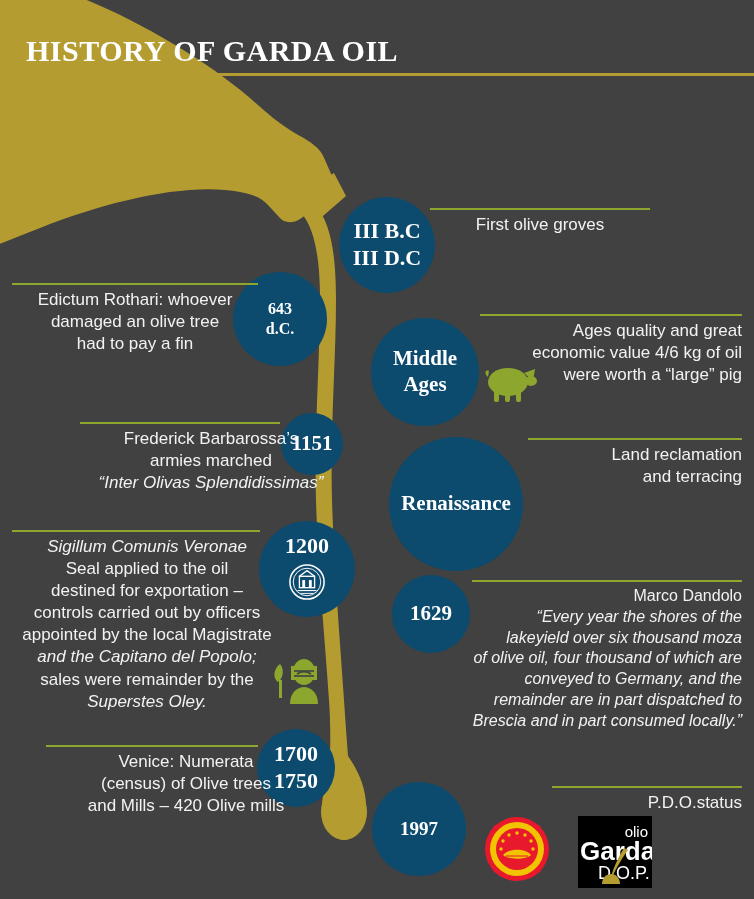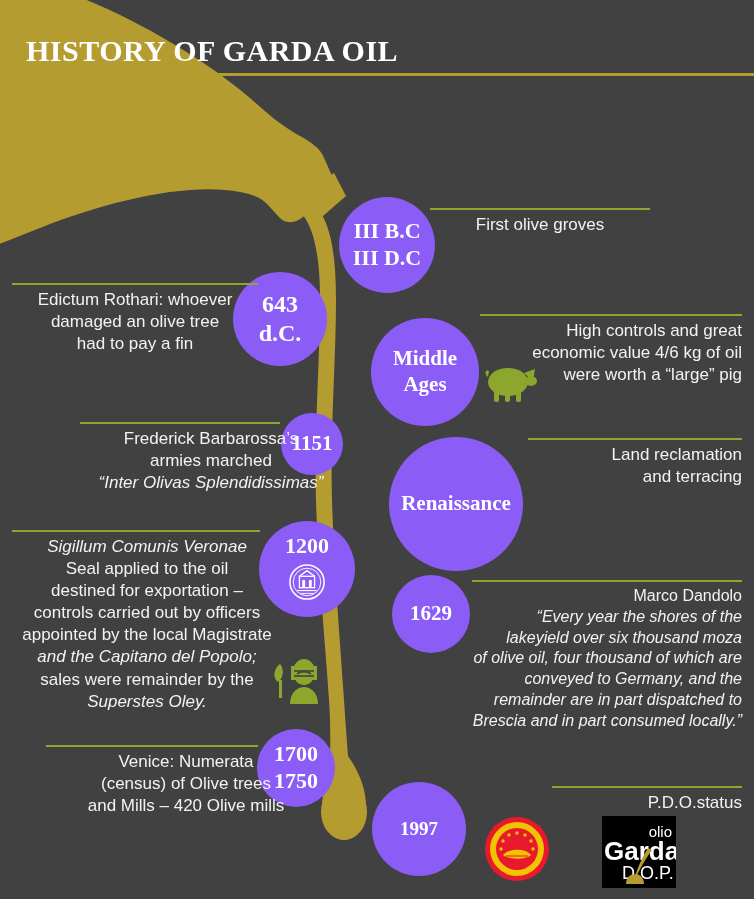--- a/index.html
+++ b/index.html
@@ -45,21 +45,21 @@
     left: 0; top: 0;
     width: 754px; height: 899px;
     z-index: 5;
     pointer-events: none;
   }
 
   
   .circle {
     position: absolute;
     border-radius: 50%;
-    background: #8b5cf6;
+    background: #0c4a6e;
     color: #ffffff;
     font-family: "Liberation Serif", serif;
     font-weight: bold;
     display: flex;
     flex-direction: column;
     align-items: center;
     justify-content: center;
     text-align: center;
     line-height: 1.22;
     z-index: 20;
@@ -88,21 +88,20 @@
 
   
   .logo-dop {
     position: absolute;
     z-index: 26;
   }
   .logo-garda {
     position: absolute;
     z-index: 26;
     background: #0f766e;
-    margin-left: 24px;
   }
 </style>
 </head>
 <body>
 
 <div id="infographic">
 
   <svg class="art" viewBox="0 0 754 899">
 
     <path d="M -40,-10
@@ -148,38 +147,38 @@
 
   <div class="circle" style="left:339px; top:197px; width:96px; height:96px; font-size:22px;">
     <span>III B.C</span>
     <span>III D.C</span>
   </div>
   <div class="note left" style="left:430px; top:208px; width:220px;">
     <div class="rule"></div>
     <div>First olive groves</div>
   </div>
 
-  <div class="circle" style="left:233px; top:272px; width:94px; height:94px; font-size:24px;">
+  <div class="circle" style="left:233px; top:272px; width:94px; height:94px; font-size:16px;">
     <span>643</span>
     <span>d.C.</span>
   </div>
   <div class="note left" style="left:12px; top:283px; width:246px;">
     <div class="rule"></div>
     <div>Edictum Rothari: whoever</div>
     <div>damaged an olive tree</div>
     <div>had to pay a fin</div>
   </div>
 
   <div class="circle" style="left:371px; top:318px; width:108px; height:108px; font-size:21px;">
     <span>Middle</span>
     <span>Ages</span>
   </div>
   <div class="note right" style="left:480px; top:314px; width:262px;">
     <div class="rule"></div>
-    <div>High controls and great</div>
+    <div>Ages quality and great</div>
     <div>economic value 4/6 kg of oil</div>
     <div>were worth a “large” pig</div>
   </div>
   <div class="icon-wrap" style="left:483px; top:363px; width:55px; height:40px;">
     <svg viewBox="0 0 55 40" width="55" height="40">
       <ellipse cx="25" cy="19" rx="20" ry="14" fill="#8ca62e"></ellipse>
       <path d="M41,10 L52,6 L50,18 Z" fill="#8ca62e"></path>
       <ellipse cx="48" cy="18" rx="6" ry="5" fill="#8ca62e"></ellipse>
       <rect x="11" y="28" width="5" height="11" rx="2" fill="#8ca62e"></rect>
       <rect x="22" y="29" width="5" height="10" rx="2" fill="#8ca62e"></rect>

